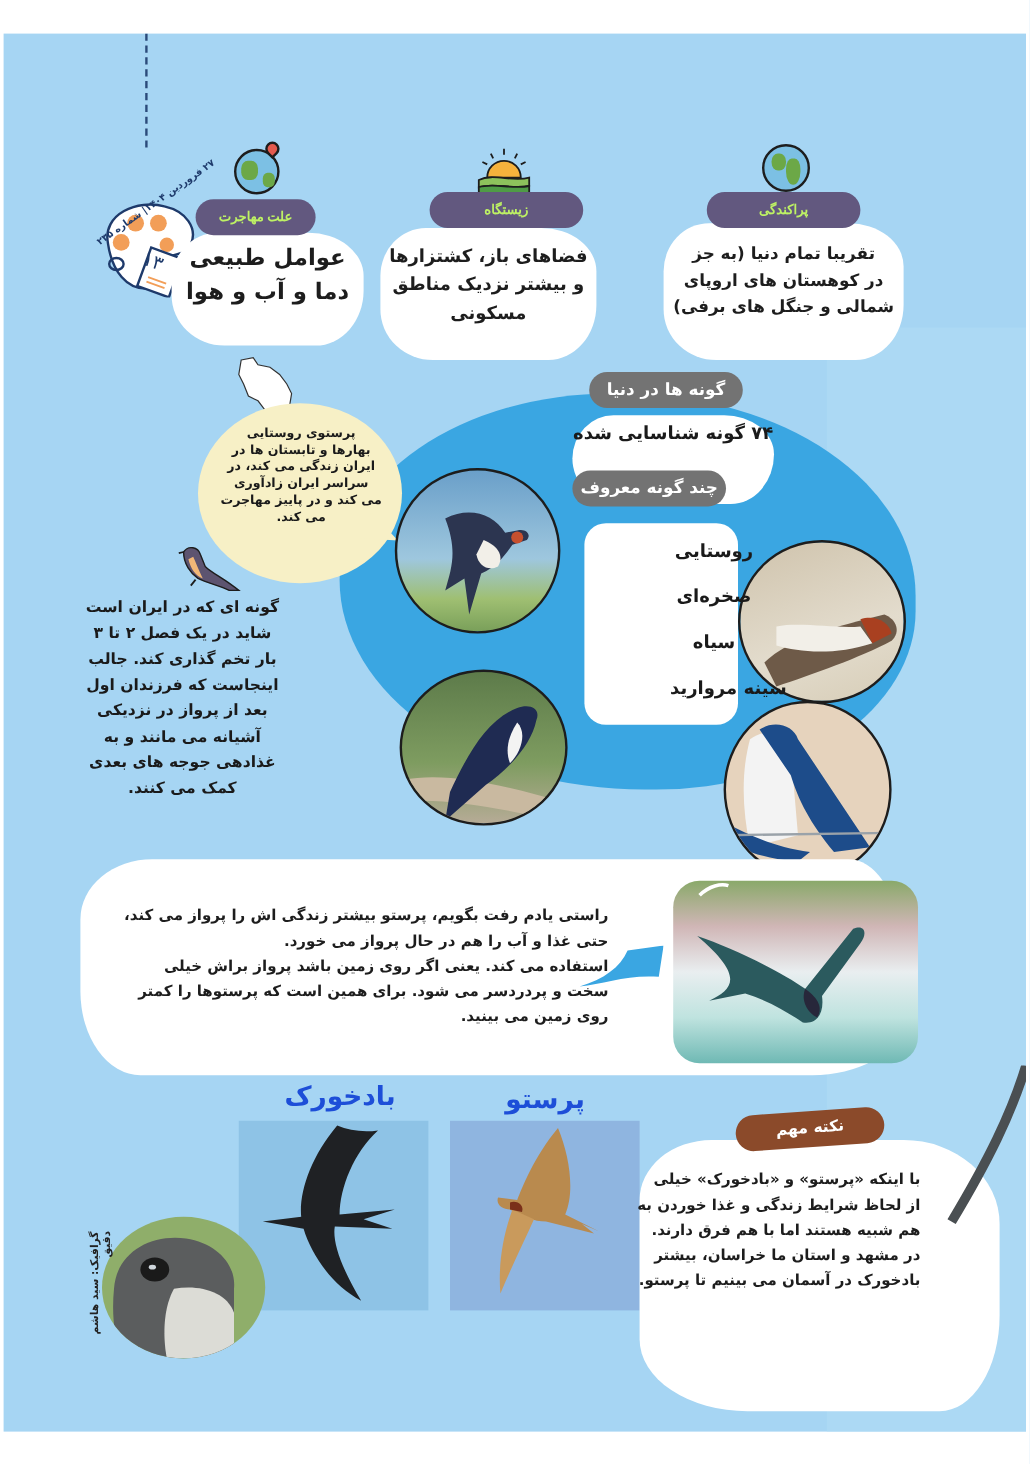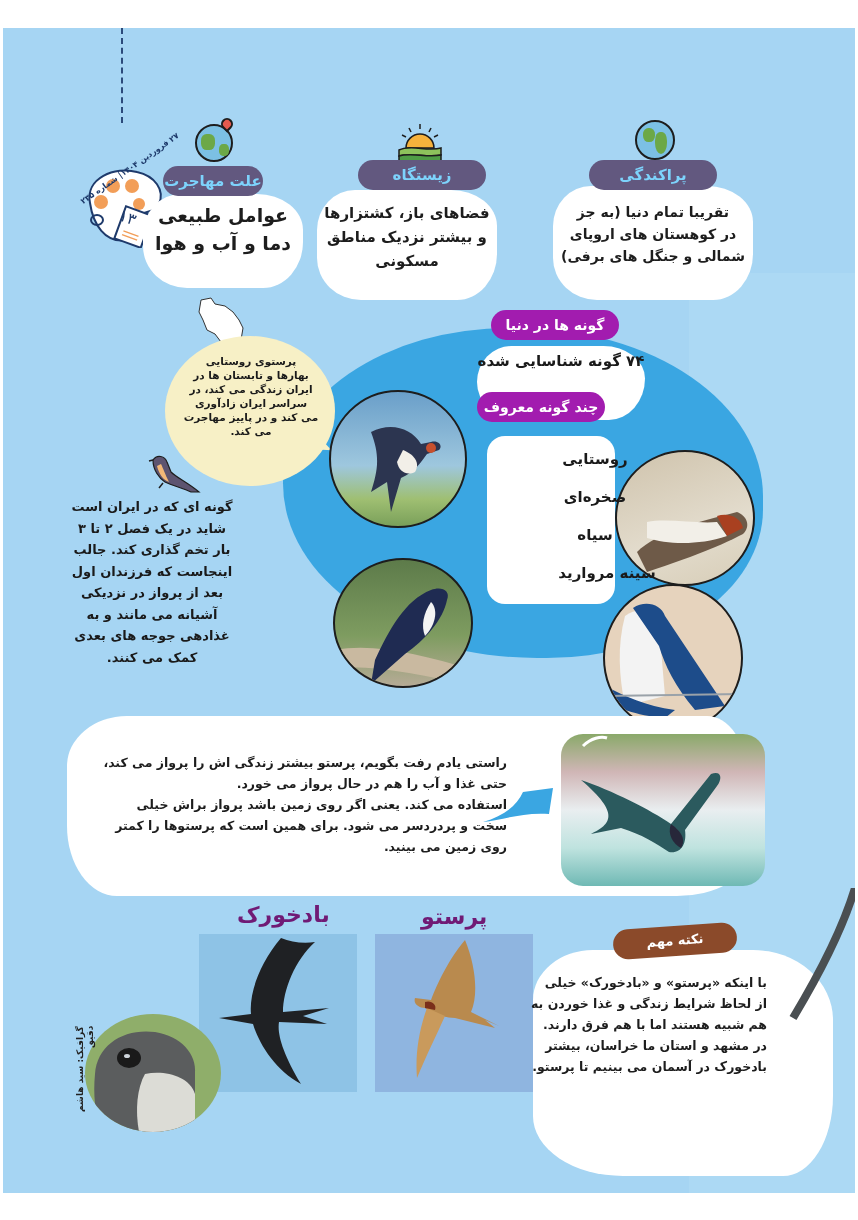--- a/index.html
+++ b/index.html
@@ -6,37 +6,37 @@
   html, body { width: 858px; height: 1220px; background: #ffffff; overflow: hidden; }
   body { position: relative; font-family: "DejaVu Sans", sans-serif; color: #1a1a1a; }
   .page { position: absolute; left: 3px; top: 28px; width: 852px; height: 1165px; background: #a6d5f3; overflow: hidden; }
   .lighter-right { position: absolute; left: 686px; top: 245px; width: 166px; height: 920px; background: #acd9f4; }
   .dashed-line { position: absolute; left: 118px; top: 0; height: 95px; border-left: 2px dashed #2b4a7a; }
   .abs { position: absolute; }
   .rtl { direction: rtl; text-align: center; }
 
   
   .cloud { position: absolute; background: #ffffff; border-radius: 38px 46px 40px 44px / 40px 36px 46px 42px; }
-  .pill { position: absolute; background: #62587f; color: #7dd3fc; border-radius: 18px; font-weight: bold; font-size: 15px; text-align: center; line-height: 30px; direction: rtl; }
+  .pill { position: absolute; background: #62587f; color: #bef264; border-radius: 18px; font-weight: bold; font-size: 11px; text-align: center; line-height: 30px; direction: rtl; font-family: Liberation Serif, serif; }
   .card-text { position: absolute; direction: rtl; text-align: center; font-weight: bold; color: #1d1d1d; }
 
   .icon-circle { position: absolute; border-radius: 50%; border: 2px solid #1d1d1d; }
 
   
   .blue-blob { position: absolute; background: #3aa6e2; border-radius: 50%; }
   .yellow-bubble { position: absolute; background: #f7f0c6; border-radius: 50%; }
-  .green-pill { position: absolute; background: #a21caf; color: #fff; border-radius: 18px; font-weight: bold; font-size: 14px; text-align: center; line-height: 30px; direction: rtl; }
+  .green-pill { position: absolute; background: #737373; color: #fff; border-radius: 18px; font-weight: bold; font-size: 14px; text-align: center; line-height: 30px; direction: rtl; }
   .photo-circle { position: absolute; border-radius: 50%; border: 2px solid #1d1d1d; overflow: hidden; }
   .species-list { position: absolute; background: #ffffff; border-radius: 18px; }
   .species-item { position: absolute; width: 100%; direction: rtl; text-align: center; font-weight: bold; font-size: 15px; }
 
   
   .note-pill { position: absolute; background: #8b4a2a; color: #fff; border-radius: 18px; font-weight: bold; font-size: 13px; text-align: center; line-height: 30px; direction: rtl; }
   .bird-photo { position: absolute; overflow: hidden; }
-  .label-big { position: absolute; direction: rtl; font-weight: bold; font-size: 22px; color: #701a75; }
+  .label-big { position: absolute; direction: rtl; font-weight: bold; font-size: 22px; color: #1d4ed8; }
   .credit { position: absolute; writing-mode: vertical-rl; transform: rotate(180deg); font-size: 9px; font-weight: bold; color: #222; direction: rtl; }
   p.body-text { direction: rtl; text-align: right; font-weight: bold; color: #1d1d1d; }
 </style>
 </head>
 <body>
 
 <div class="page">
   <div class="lighter-right"></div>
   <div class="dashed-line"></div>
 

